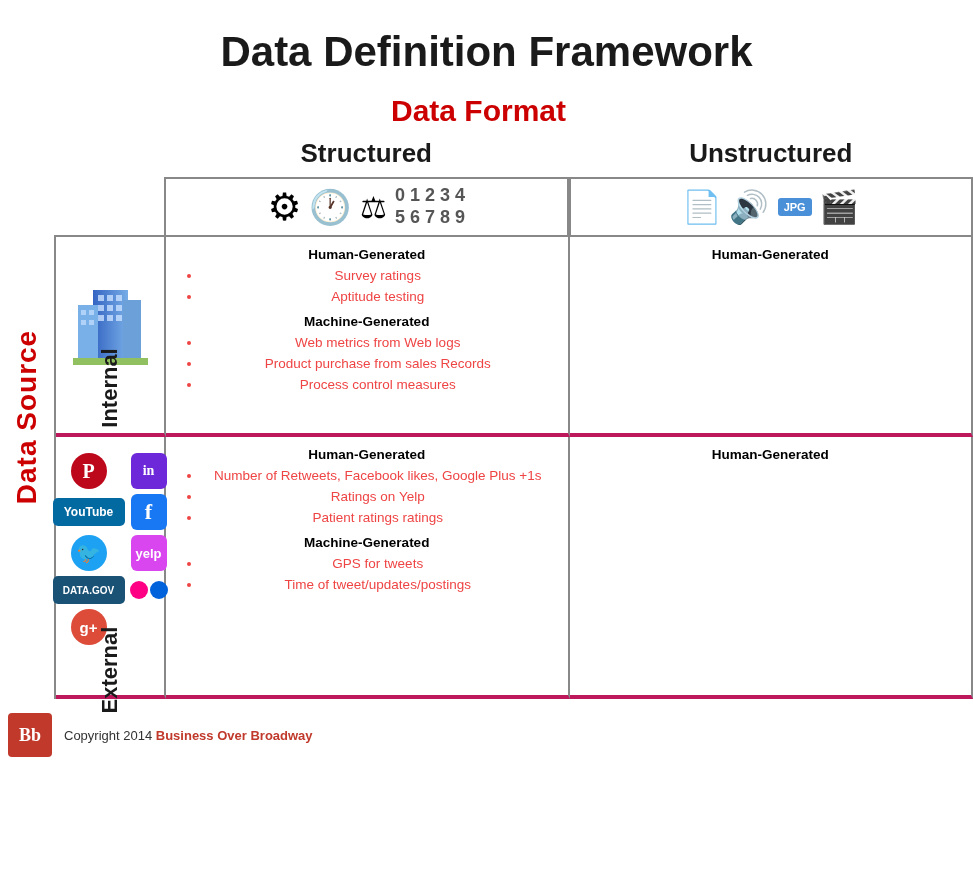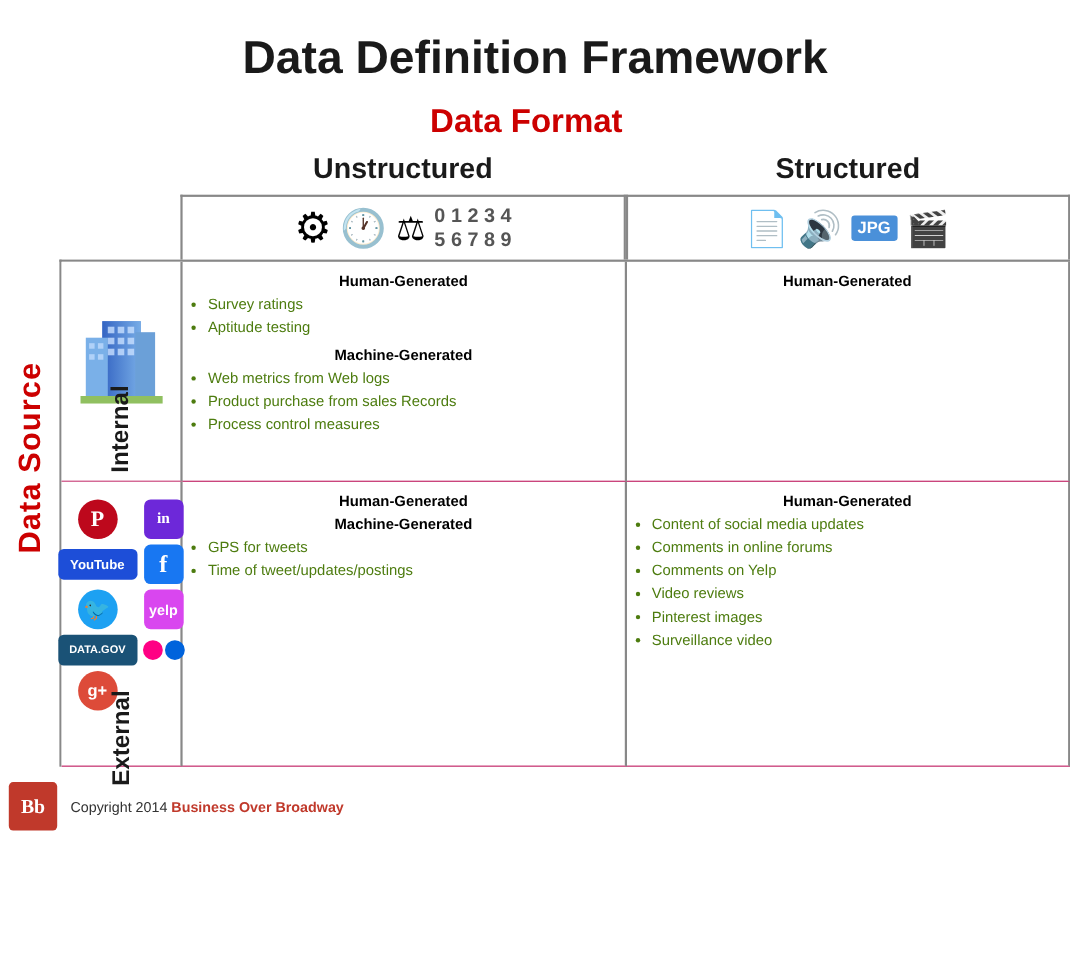--- a/index.html
+++ b/index.html
@@ -81,21 +81,21 @@
     .grid {
       display: grid;
       grid-template-columns: 110px 1fr 1fr;
       grid-template-rows: auto auto;
       border-top: 2px solid #888;
       border-left: 2px solid #888;
     }
 
     .grid-cell {
       border-right: 2px solid #888;
-      border-bottom: 1px solid #be185d;
+      border-bottom: 4px solid #be185d;
       padding: 12px 10px 12px 10px;
       vertical-align: top;
     }
 
     
     .row-label-cell {
       display: flex;
       align-items: center;
       justify-content: center;
       background: #fff;
@@ -142,24 +142,25 @@
       text-align: center;
       margin-bottom: 4px;
       margin-top: 6px;
     }
     .content-section-title:first-child {
       margin-top: 0;
     }
 
     .content-list {
       list-style: disc;
-      margin-left: 9px;
+      margin-left: 22px;
       font-size: 13.5px;
       line-height: 1.55;
-      color: #4d7c0f;
+      color: #ef4444;
+      text-align: center;
     }
 
     
     .social-icons-grid {
       display: grid;
       grid-template-columns: 1fr 1fr;
       gap: 5px;
       align-items: center;
       justify-items: center;
       padding: 4px;
@@ -170,21 +171,21 @@
       width: 36px; height: 36px; border-radius: 50%; background: #bd081c;
       display: flex; align-items: center; justify-content: center;
       color: white; font-weight: bold; font-size: 20px; font-family: serif;
     }
     .icon-linkedin {
       width: 36px; height: 36px; border-radius: 6px; background: #6d28d9;
       display: flex; align-items: center; justify-content: center;
       color: white; font-weight: bold; font-size: 14px; font-family: Liberation Serif, serif;
     }
     .icon-youtube {
-      width: 72px; height: 28px; border-radius: 5px; background: #1d4ed8;
+      width: 72px; height: 28px; border-radius: 5px; background: #0369a1;
       display: flex; align-items: center; justify-content: center;
       color: white; font-weight: bold; font-size: 12px;
     }
     .icon-facebook {
       width: 36px; height: 36px; border-radius: 6px; background: #1877f2;
       display: flex; align-items: center; justify-content: center;
       color: white; font-weight: bold; font-size: 22px; font-family: serif;
     }
     .icon-twitter {
       width: 36px; height: 36px; border-radius: 50%; background: #1da1f2;
@@ -241,35 +242,35 @@
 
 <div class="outer-wrapper">
 
   <div class="data-source-label-wrap">
     <span class="data-source-label">Data Source</span>
   </div>
 
   <div class="table-area">
 
     <div class="col-headers">
+      <div class="col-header">Structured</div>
       <div class="col-header">Unstructured</div>
-      <div class="col-header">Structured</div>
     </div>
 
     <div class="icons-row">
       <div class="icons-cell">
         <span style="font-size:38px;">⚙</span>
         <span style="font-size:34px;">🕐</span>
         <span style="font-size:30px;">⚖</span>
         <span class="number-block">0 1 2 3 4<br>5 6 7 8 9</span>
       </div>
       <div class="icons-cell">
         <span style="font-size:32px; color:#4a90d9;">📄</span>
         <span style="font-size:32px; color:#888;">🔊</span>
-        <span style="background:#4a90d9; color:white; font-size:15px; font-weight:bold; padding:3px 6px; border-radius:3px;">JPG</span>
+        <span style="background:#4a90d9; color:white; font-size:11px; font-weight:bold; padding:3px 6px; border-radius:3px;">JPG</span>
         <span style="font-size:32px; color:#555;">🎬</span>
       </div>
     </div>
 
     <div class="grid">
 
       <div class="grid-cell row-label-cell" style="grid-row:1; grid-column:1; min-height:200px;">
         <div style="display:flex; flex-direction:column; align-items:center; gap:10px;">
 
           <svg width="75" height="95" viewBox="0 0 75 95">
@@ -344,37 +345,34 @@
                 <div class="flickr-dot2"></div>
             </div>
             <div class="icon-google-plus">g+</div>
           </div>
           <span class="row-label-text">External</span>
         </div>
       </div>
 
       <div class="grid-cell content-cell" style="grid-row:2; grid-column:2;">
         <div class="content-section-title">Human-Generated</div>
+        <ul class="content-list">
+          <li>Number of Retweets, Facebook likes, Google Plus +1s</li>
+          <li>Ratings on Yelp</li>
+          <li>Patient ratings ratings</li>
+        </ul>
         <div class="content-section-title">Machine-Generated</div>
         <ul class="content-list">
           <li>GPS for tweets</li>
           <li>Time of tweet/updates/postings</li>
         </ul>
       </div>
 
       <div class="grid-cell content-cell" style="grid-row:2; grid-column:3;">
         <div class="content-section-title">Human-Generated</div>
-        <ul class="content-list">
-          <li>Content of social media updates</li>
-          <li>Comments in online forums</li>
-          <li>Comments on Yelp</li>
-          <li>Video reviews</li>
-          <li>Pinterest images</li>
-          <li>Surveillance video</li>
-        </ul>
       </div>
 
     </div>
   </div>
 </div>
 
 <div class="footer">
   <div class="footer-logo">Bb</div>
   <div class="footer-text">
     <span>Copyright 2014 </span><b>Business Over Broadway</b>

